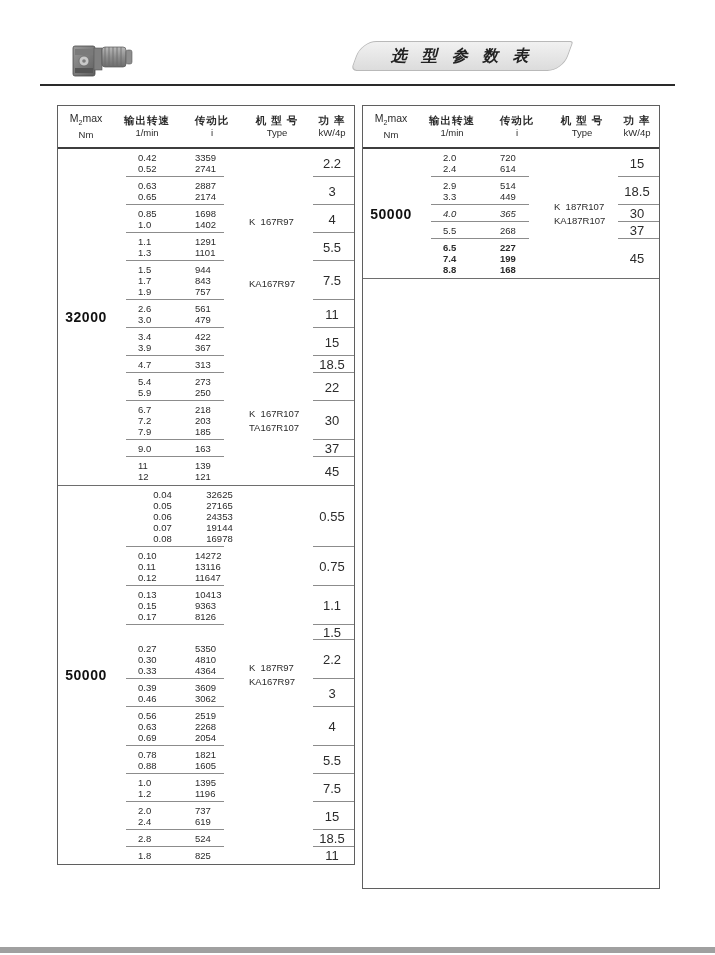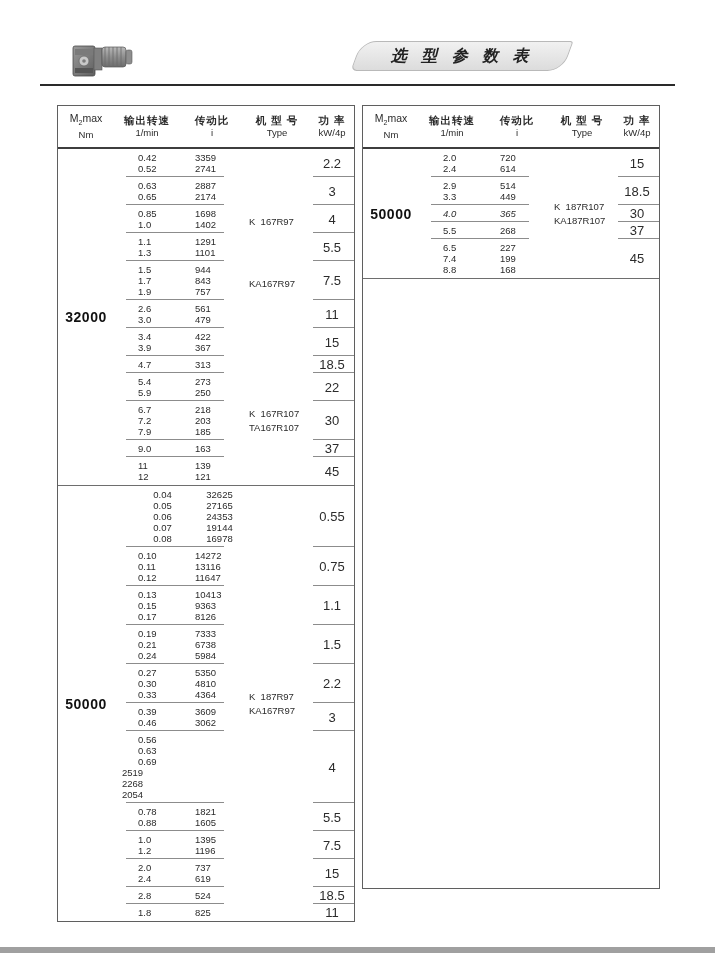--- a/index.html
+++ b/index.html
@@ -310,32 +310,20 @@
               <div class="val">0.15</div>
               <div class="val">0.17</div>
             </div>
             <div class="subcol ratio">
               <div class="val">10413</div>
               <div class="val">9363</div>
               <div class="val">8126</div>
             </div>
           </div>
           <div class="pw-cell sep" style="grid-row: 3;">1.1</div>
-          <div class="sr-cell sep" style="grid-row: 4;">
-            <div class="subcol speed">
-              <div class="val">0.19</div>
-              <div class="val">0.21</div>
-              <div class="val">0.24</div>
-            </div>
-            <div class="subcol ratio">
-              <div class="val">7333</div>
-              <div class="val">6738</div>
-              <div class="val">5984</div>
-            </div>
-          </div>
           <div class="pw-cell sep" style="grid-row: 4;">1.5</div>
           <div class="sr-cell sep" style="grid-row: 5;">
             <div class="subcol speed">
               <div class="val">0.27</div>
               <div class="val">0.30</div>
               <div class="val">0.33</div>
             </div>
             <div class="subcol ratio">
               <div class="val">5350</div>
               <div class="val">4810</div>
@@ -347,21 +335,21 @@
             <div class="subcol speed">
               <div class="val">0.39</div>
               <div class="val">0.46</div>
             </div>
             <div class="subcol ratio">
               <div class="val">3609</div>
               <div class="val">3062</div>
             </div>
           </div>
           <div class="pw-cell sep" style="grid-row: 6;">3</div>
-          <div class="sr-cell sep" style="grid-row: 7; flex-direction: column;">
+          <div class="sr-cell sep" style="grid-row: 7;">
             <div class="subcol speed">
               <div class="val">0.56</div>
               <div class="val">0.63</div>
               <div class="val">0.69</div>
             </div>
             <div class="subcol ratio">
               <div class="val">2519</div>
               <div class="val">2268</div>
               <div class="val">2054</div>
             </div>
@@ -482,21 +470,21 @@
           <div class="pw-cell sep" style="grid-row: 3;">30</div>
           <div class="sr-cell sep" style="grid-row: 4;">
             <div class="subcol speed">
               <div class="val">5.5</div>
             </div>
             <div class="subcol ratio">
               <div class="val">268</div>
             </div>
           </div>
           <div class="pw-cell sep" style="grid-row: 4;">37</div>
-          <div class="sr-cell" style="grid-row: 5;">
+          <div class="sr-cell" style="grid-row: 5; font-weight: bold;">
             <div class="subcol speed">
               <div class="val">6.5</div>
               <div class="val">7.4</div>
               <div class="val">8.8</div>
             </div>
             <div class="subcol ratio">
               <div class="val">227</div>
               <div class="val">199</div>
               <div class="val">168</div>
             </div>

